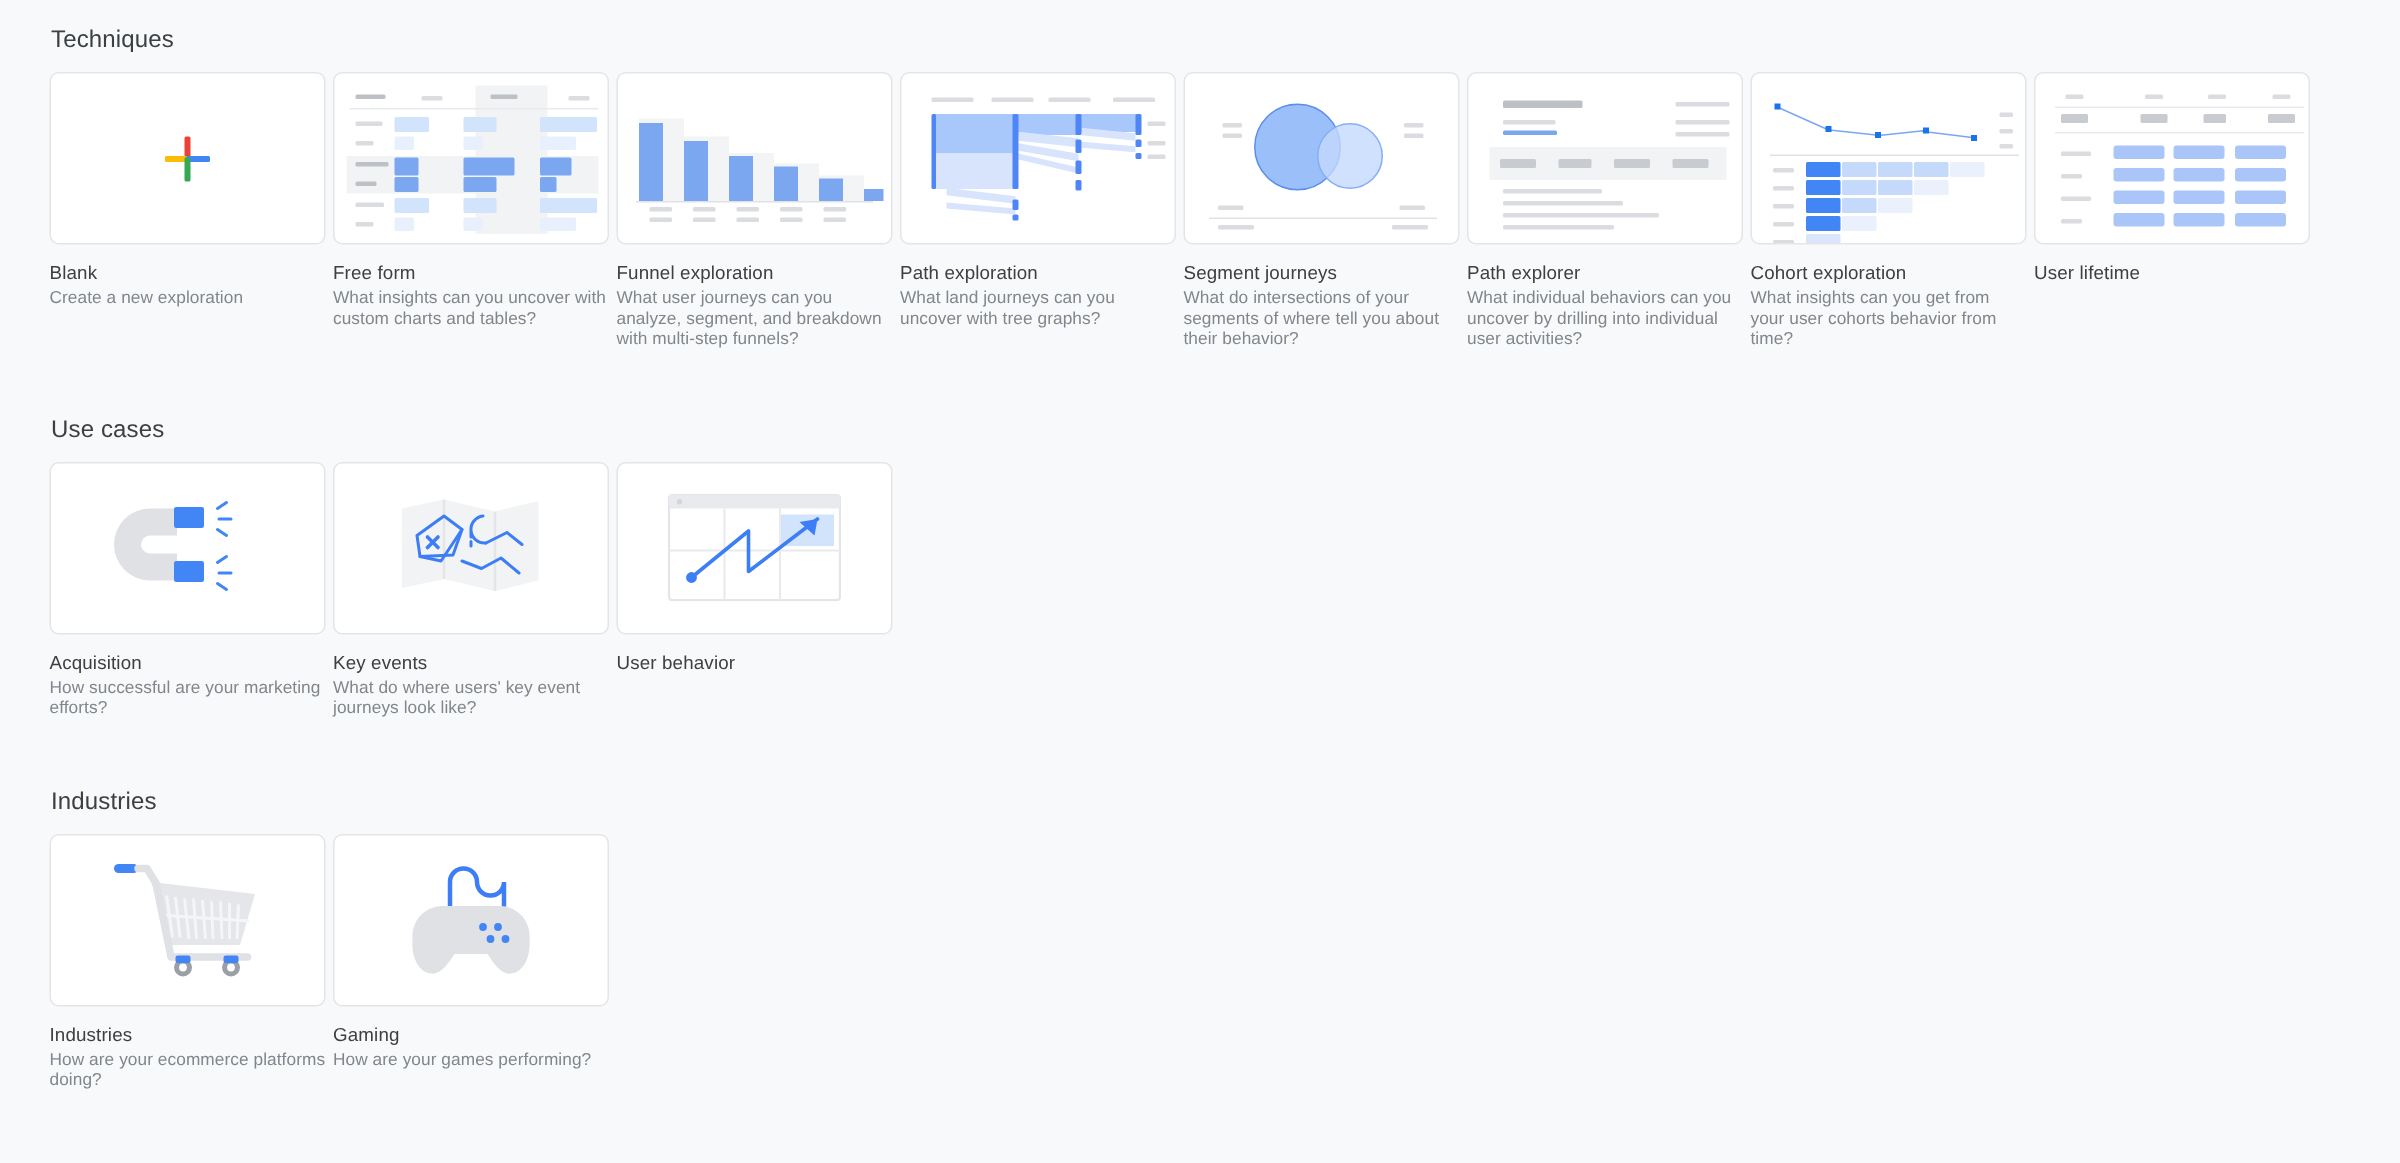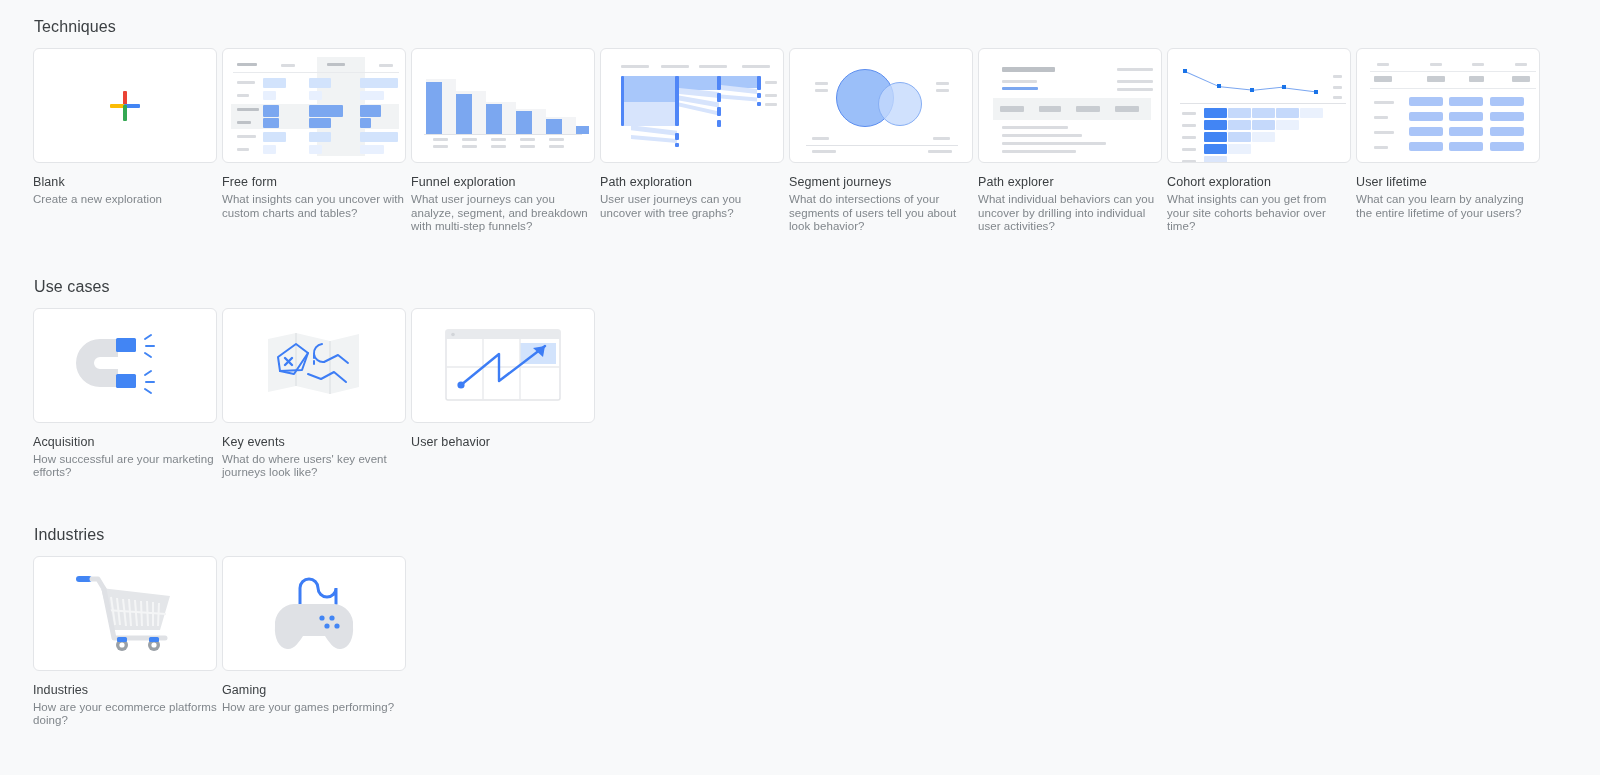--- a/index.html
+++ b/index.html
@@ -220,41 +220,41 @@
             <div class="pt-node" style="left:116px;top:71px;width:4px;height:7px;"></div>
             <div class="pt-node" style="left:156px;top:27px;width:4px;height:14px;"></div>
             <div class="pt-node" style="left:156px;top:44px;width:4px;height:5px;"></div>
             <div class="pt-node" style="left:156px;top:53px;width:4px;height:4px;"></div>
             <div class="gbar" style="left:164px;top:32px;width:12px;"></div>
             <div class="gbar" style="left:164px;top:45px;width:12px;"></div>
             <div class="gbar" style="left:164px;top:54px;width:12px;"></div>
           </div>
         </div>
         <div class="card-title">Path exploration</div>
-        <div class="card-desc">User user journeys can you uncover with tree graphs?</div>
+        <div class="card-desc">What land journeys can you uncover with tree graphs?</div>
       </div>
 
       <div class="card">
         <div class="thumb">
           <div>
             <div class="venn-c" style="left:46px;top:20px;width:58px;height:58px;background:rgba(138,180,248,.85);border:1.2px solid #5b8def;"></div>
             <div class="venn-c" style="left:88px;top:33px;width:44px;height:44px;background:rgba(196,217,252,.8);border:1.2px solid #86aef4;"></div>
             <div class="gbar" style="left:25px;top:33px;width:13px;"></div>
             <div class="gbar" style="left:25px;top:40px;width:13px;"></div>
             <div class="gbar" style="left:146px;top:33px;width:13px;"></div>
             <div class="gbar" style="left:146px;top:40px;width:13px;"></div>
             <div class="gbar" style="left:22px;top:88px;width:17px;"></div>
             <div class="gline" style="left:16px;top:96px;width:152px;background:#e0e2e6;"></div>
             <div class="gbar" style="left:22px;top:101px;width:24px;"></div>
             <div class="gbar" style="left:143px;top:88px;width:17px;"></div>
             <div class="gbar" style="left:138px;top:101px;width:24px;"></div>
           </div>
         </div>
         <div class="card-title">Segment journeys</div>
-        <div class="card-desc">What do intersections of your segments of users tell you about look behavior?</div>
+        <div class="card-desc">What do intersections of your segments of where tell you about their behavior?</div>
       </div>
 
       <div class="card">
         <div class="thumb">
           <div>
             <div class="gbar" style="left:23px;top:18px;width:53px;height:5px;background:#bdc1c6;"></div>
             <div class="gbar" style="left:23px;top:31px;width:35px;"></div>
             <div class="bbar" style="left:23px;top:38px;width:36px;height:2.5px;background:#7ba7f0;"></div>
             <div class="gbar" style="left:138px;top:19px;width:36px;"></div>
             <div class="gbar" style="left:138px;top:31px;width:36px;"></div>
@@ -312,21 +312,21 @@
             <div class="ch-cell" style="left:60px;top:83px;width:23px;height:10px;background:#c5d9fb;"></div>
             <div class="ch-cell" style="left:84px;top:83px;width:23px;height:10px;background:#eaf1fd;"></div>
 
             <div class="ch-cell" style="left:36px;top:95px;width:23px;height:10px;background:#4285f4;"></div>
             <div class="ch-cell" style="left:60px;top:95px;width:23px;height:10px;background:#eaf1fd;"></div>
 
             <div class="ch-cell" style="left:36px;top:107px;width:23px;height:10px;background:#dbe6fb;"></div>
           </div>
         </div>
         <div class="card-title">Cohort exploration</div>
-        <div class="card-desc">What insights can you get from your site cohorts behavior over time?</div>
+        <div class="card-desc">What insights can you get from your user cohorts behavior from time?</div>
       </div>
 
       <div class="card">
         <div class="thumb">
           <div>
             <div class="gbar" style="left:20px;top:14px;width:12px;"></div>
             <div class="gbar" style="left:73px;top:14px;width:12px;"></div>
             <div class="gbar" style="left:115px;top:14px;width:12px;"></div>
             <div class="gbar" style="left:158px;top:14px;width:12px;"></div>
             <div class="gline" style="left:13px;top:22px;width:166px;"></div>
@@ -351,21 +351,20 @@
             <div class="ul-cell" style="left:92px;top:78px;width:34px;"></div>
             <div class="ul-cell" style="left:133px;top:78px;width:34px;"></div>
 
             <div class="gbar" style="left:17px;top:97px;width:14px;"></div>
             <div class="ul-cell" style="left:52px;top:93px;width:34px;"></div>
             <div class="ul-cell" style="left:92px;top:93px;width:34px;"></div>
             <div class="ul-cell" style="left:133px;top:93px;width:34px;"></div>
           </div>
         </div>
         <div class="card-title">User lifetime</div>
-        <div class="card-desc">What can you learn by analyzing the entire lifetime of your users?</div>
       </div>
 
     </div>
   </div>
 
   <div class="section" style="margin-top:44px;">
     <div class="section-title">Use cases</div>
     <div class="card-row">
 
       <div class="card">

